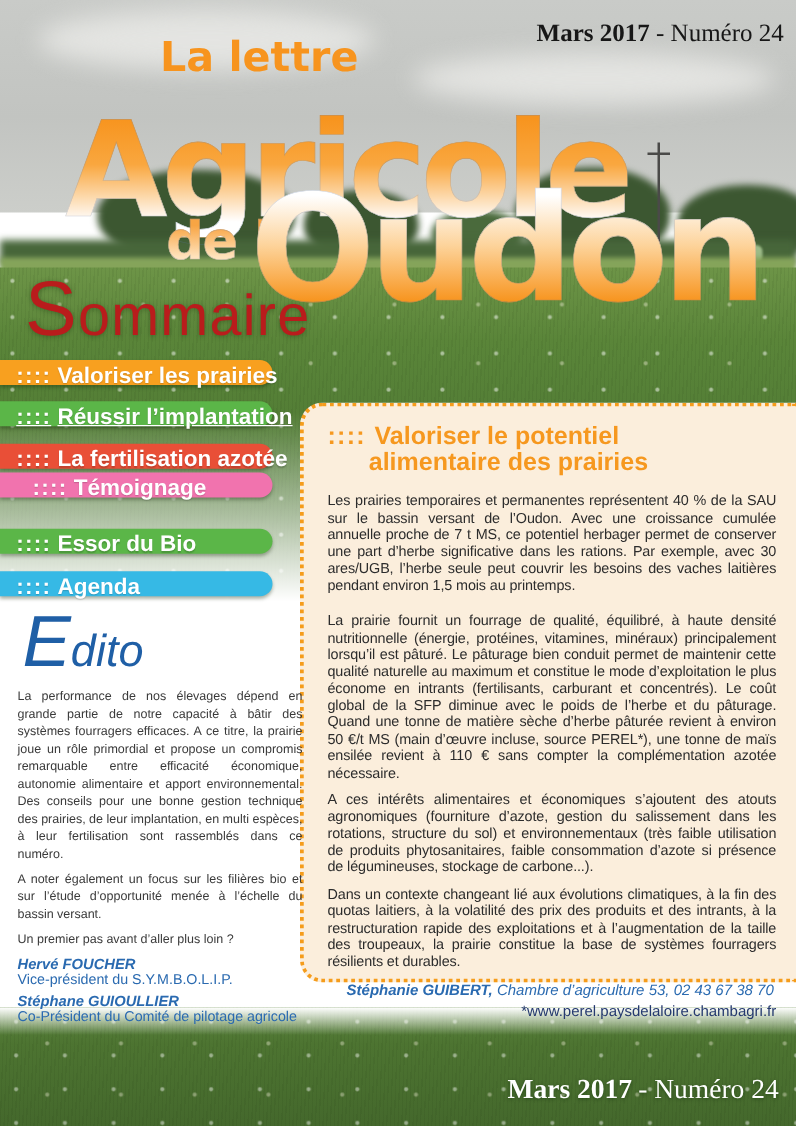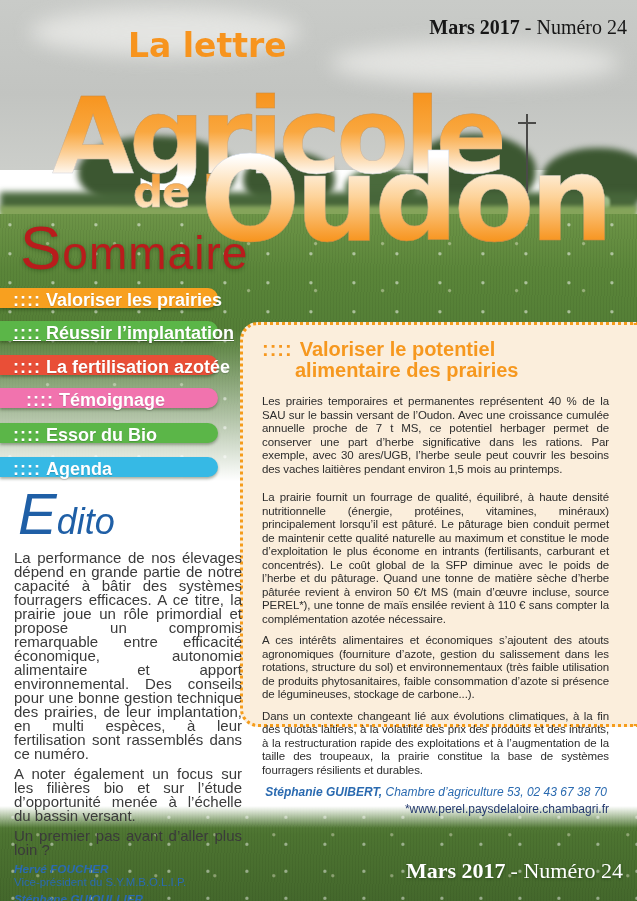--- a/index.html
+++ b/index.html
@@ -64,35 +64,35 @@
 
   
   .som-title{position:absolute;left:20px;top:212px;z-index:5;color:#b91c1c;font-size:46px;
     letter-spacing:1px;text-shadow:0 1px 4px rgba(10,40,5,.35);}
   .som-title::first-letter{font-size:62px;}
   .som-btn{position:absolute;left:0;height:20px;width:218px;z-index:5;box-sizing:border-box;
     border-radius:0 13px 13px 0;color:#fff;font-weight:bold;font-size:18px;line-height:25px;
     padding-left:13px;box-shadow:0 2px 3px rgba(20,40,10,.35);text-shadow:0 1px 1px rgba(0,0,0,.18);
     white-space:nowrap;cursor:pointer;}
   .som-btn .pfx{margin-right:5px;letter-spacing:1px;}
-  .b1{top:288px;} .b2{top:321px;text-decoration:underline;} .b3{top:355px;} .b4{top:388px;padding-left:26px;} .b5{top:423px;} .b6{top:457px;}
+  .b1{top:288px;} .b2{top:321px;text-decoration:underline;} .b3{top:355px;} .b4{top:378px;padding-left:26px;} .b5{top:423px;} .b6{top:457px;}
 
   
   .edito{position:absolute;left:14px;top:484px;width:228px;z-index:5;}
   .edito-title{color:#1f5fa6;font-style:italic;font-size:36px;line-height:1.05;margin:0 0 6px 4px;}
   .edito-title::first-letter{font-size:58px;}
-  .e-p{margin:0 0 6px;font-size:15px;line-height:14px;text-align:justify;color:#3a3a3a;}
+  .e-p{margin:0 0 6px;font-size:10px;line-height:14px;text-align:justify;color:#3a3a3a;}
   .sig{margin:2px 0 5px;color:#2a6ab0;}
   .sig-name{font-weight:bold;font-style:italic;font-size:11.8px;line-height:13px;}
   .sig-role{font-size:11.4px;line-height:12.5px;}
 
   
-  .panel{position:absolute;left:240px;top:322px;width:397px;height:405px;z-index:4;box-sizing:border-box;
+  .panel{position:absolute;left:240px;top:322px;width:397px;height:464px;z-index:4;box-sizing:border-box;
     background:#fbeedc;border:3px dotted #f59c1b;border-right:none;border-radius:18px 0 0 18px;
-    padding:12px 28px 0 19px;}
+    padding:12px 16px 0 19px;}
   .art-title{color:#f6981f;font-weight:bold;font-size:20px;line-height:21px;margin:2px 0 14px;}
   .art-title .pfx{margin-right:7px;letter-spacing:1px;}
   .art-title .l2{margin-left:33px;}
   .a-p{margin:0 0 8px;font-size:11.5px;line-height:13.5px;text-align:justify;color:#2c2c2c;letter-spacing:-0.1px;}
   .a-p.tight{margin-bottom:15px;}
   .a-sig{text-align:right;color:#2a6ab0;font-style:italic;font-size:12px;margin:4px 2px 0 0;}
   .a-sig-name{font-weight:bold;}
   .a-url{text-align:right;color:#24396e;font-size:12px;margin-top:3px;cursor:pointer;}
 
   

